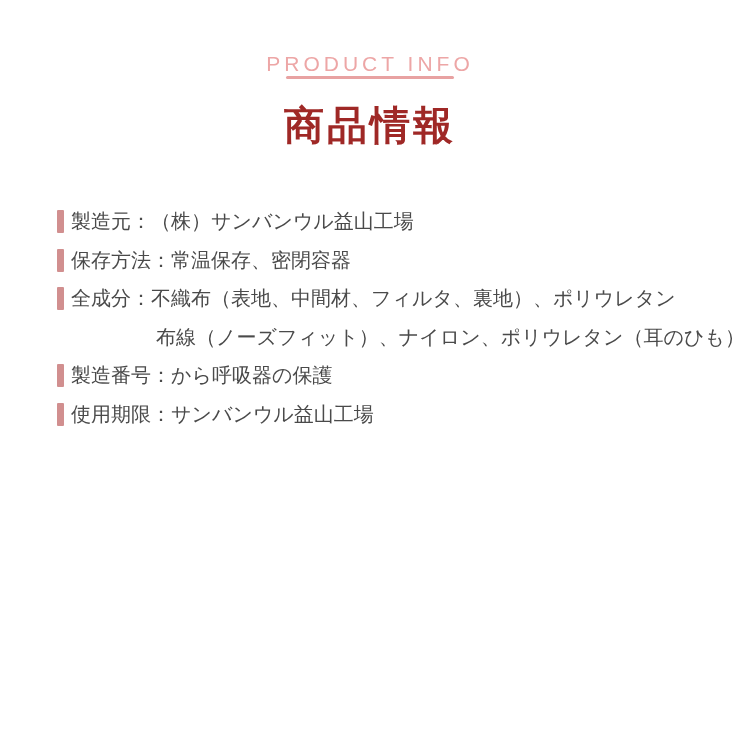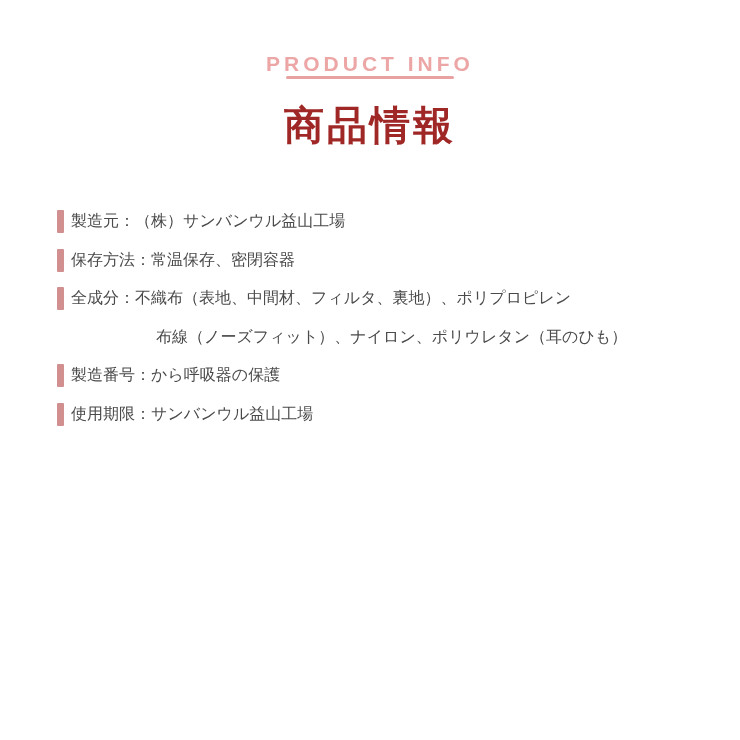--- a/index.html
+++ b/index.html
@@ -16,21 +16,21 @@
     width: 740px;
     height: 740px;
     background: var(--bg);
     font-family: "Liberation Sans", sans-serif;
     overflow: hidden;
   }
   .header { text-align: center; padding-top: 53px; }
   .eyebrow {
     display: block;
     font-size: 21px;
-    font-weight: bold;
+    font-weight: normal;
     letter-spacing: 4px;
     color: var(--eyebrow);
     line-height: 22px;
   }
   .eyebrow-underline {
     width: 168px;
     height: 3px;
     background: var(--underline);
     margin: 1px auto 0 auto;
     border-radius: 2px;
@@ -47,21 +47,21 @@
   .item { display: flex; align-items: flex-start; }
   .bar {
     flex: none;
     width: 7px;
     height: 23px;
     background: var(--accent);
     border-radius: 1px;
     margin: 8px 7px 0 0;
   }
   .content {
-    font-size: 16px;
+    font-size: 20px;
     line-height: 38.6px;
     color: var(--text);
     white-space: nowrap;
   }
   .line { white-space: nowrap; }
   .line.cont { padding-left: 85px; }
   .label { white-space: nowrap; }
 </style>
 </head>
 <body>
@@ -84,21 +84,21 @@
   <div class="item">
     <span class="bar"></span>
     <div class="content">
       <div class="line"><span class="label">保存方法：</span><span class="value">常温保存、密閉容器</span></div>
     </div>
   </div>
 
   <div class="item">
     <span class="bar"></span>
     <div class="content">
-      <div class="line"><span class="label">全成分：</span><span class="value">不織布（表地、中間材、フィルタ、裏地）、ポリプロピレン</span></div>
+      <div class="line"><span class="label">全成分：</span><span class="value">不織布（表地、中間材、フィルタ、裏地）、ポリウレタン</span></div>
       <div class="line cont">布線（ノーズフィット）、ナイロン、ポリウレタン（耳のひも）</div>
     </div>
   </div>
 
   <div class="item">
     <span class="bar"></span>
     <div class="content">
       <div class="line"><span class="label">製造番号：</span><span class="value">から呼吸器の保護</span></div>
     </div>
   </div>

